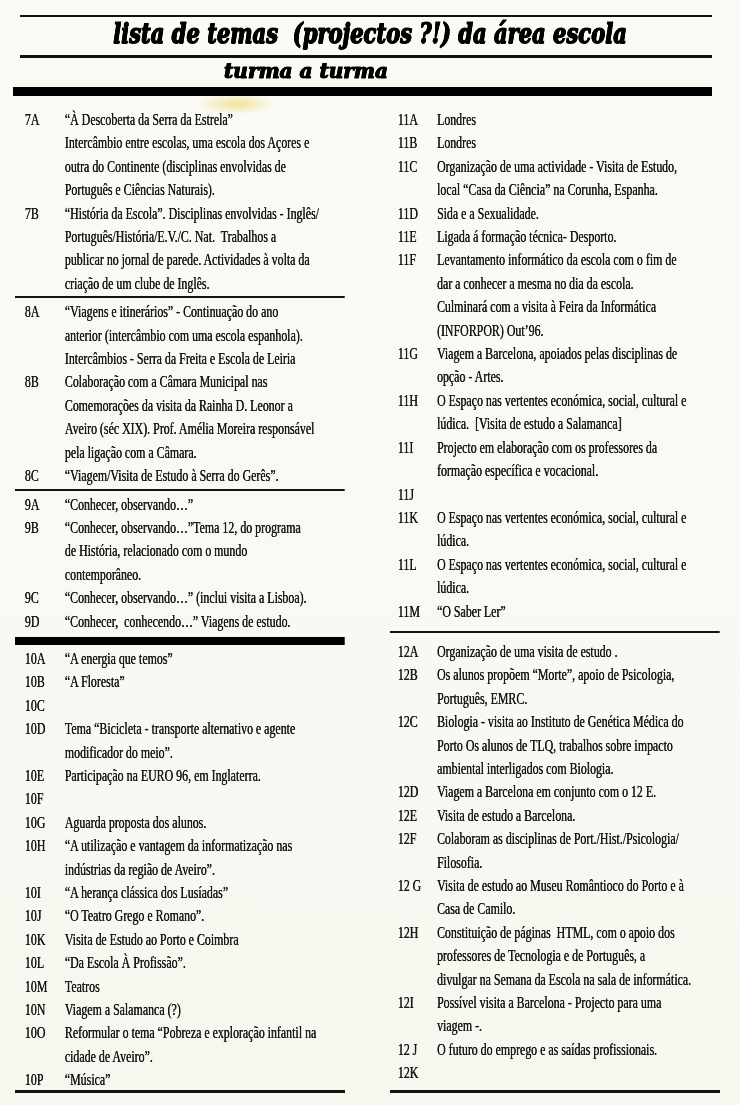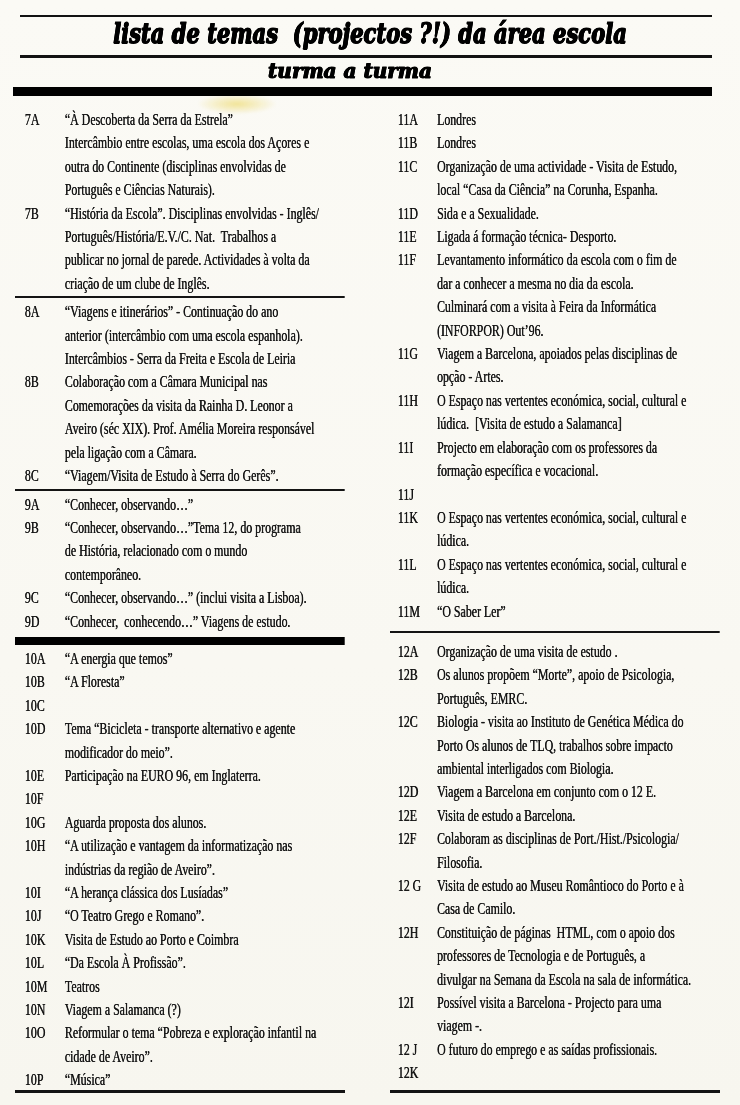--- a/index.html
+++ b/index.html
@@ -27,21 +27,20 @@
     transform:scaleX(0.78);
     -webkit-text-stroke:1.1px #000;
     text-shadow:0.6px 0 #000, -0.6px 0 #000, 0 0.6px #000;
   }
   .subtitle {
     position:absolute; top:58px; left:0; width:612px; text-align:center;
     font-family:"DejaVu Serif", serif; font-style:italic; font-weight:bold;
     font-size:20px; line-height:26px; white-space:pre; color:#000;
     -webkit-text-stroke:0.9px #000;
     text-shadow:0.5px 0 #000, -0.5px 0 #000;
-    margin-left:44px;
   }
 
   .col {
     position:absolute; top:108px; width:471px;
     transform:scaleX(0.70); transform-origin:0 0;
     font-size:17px; line-height:23.4px;
     text-shadow:0.4px 0 currentColor;
   }
   .col-left  { left:15px; }
   .col-right { left:390px; }

